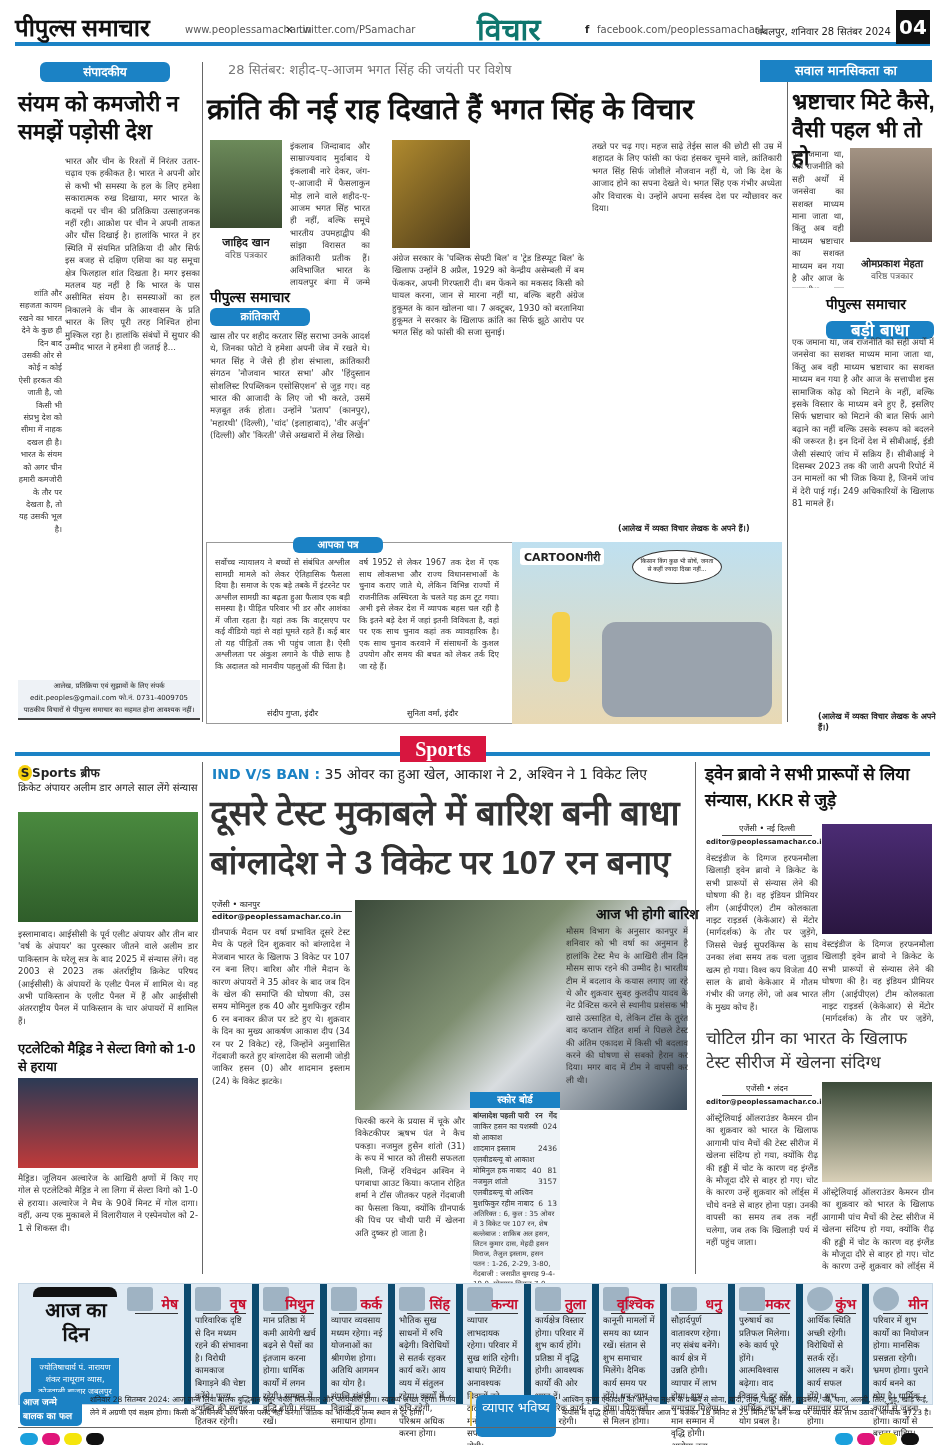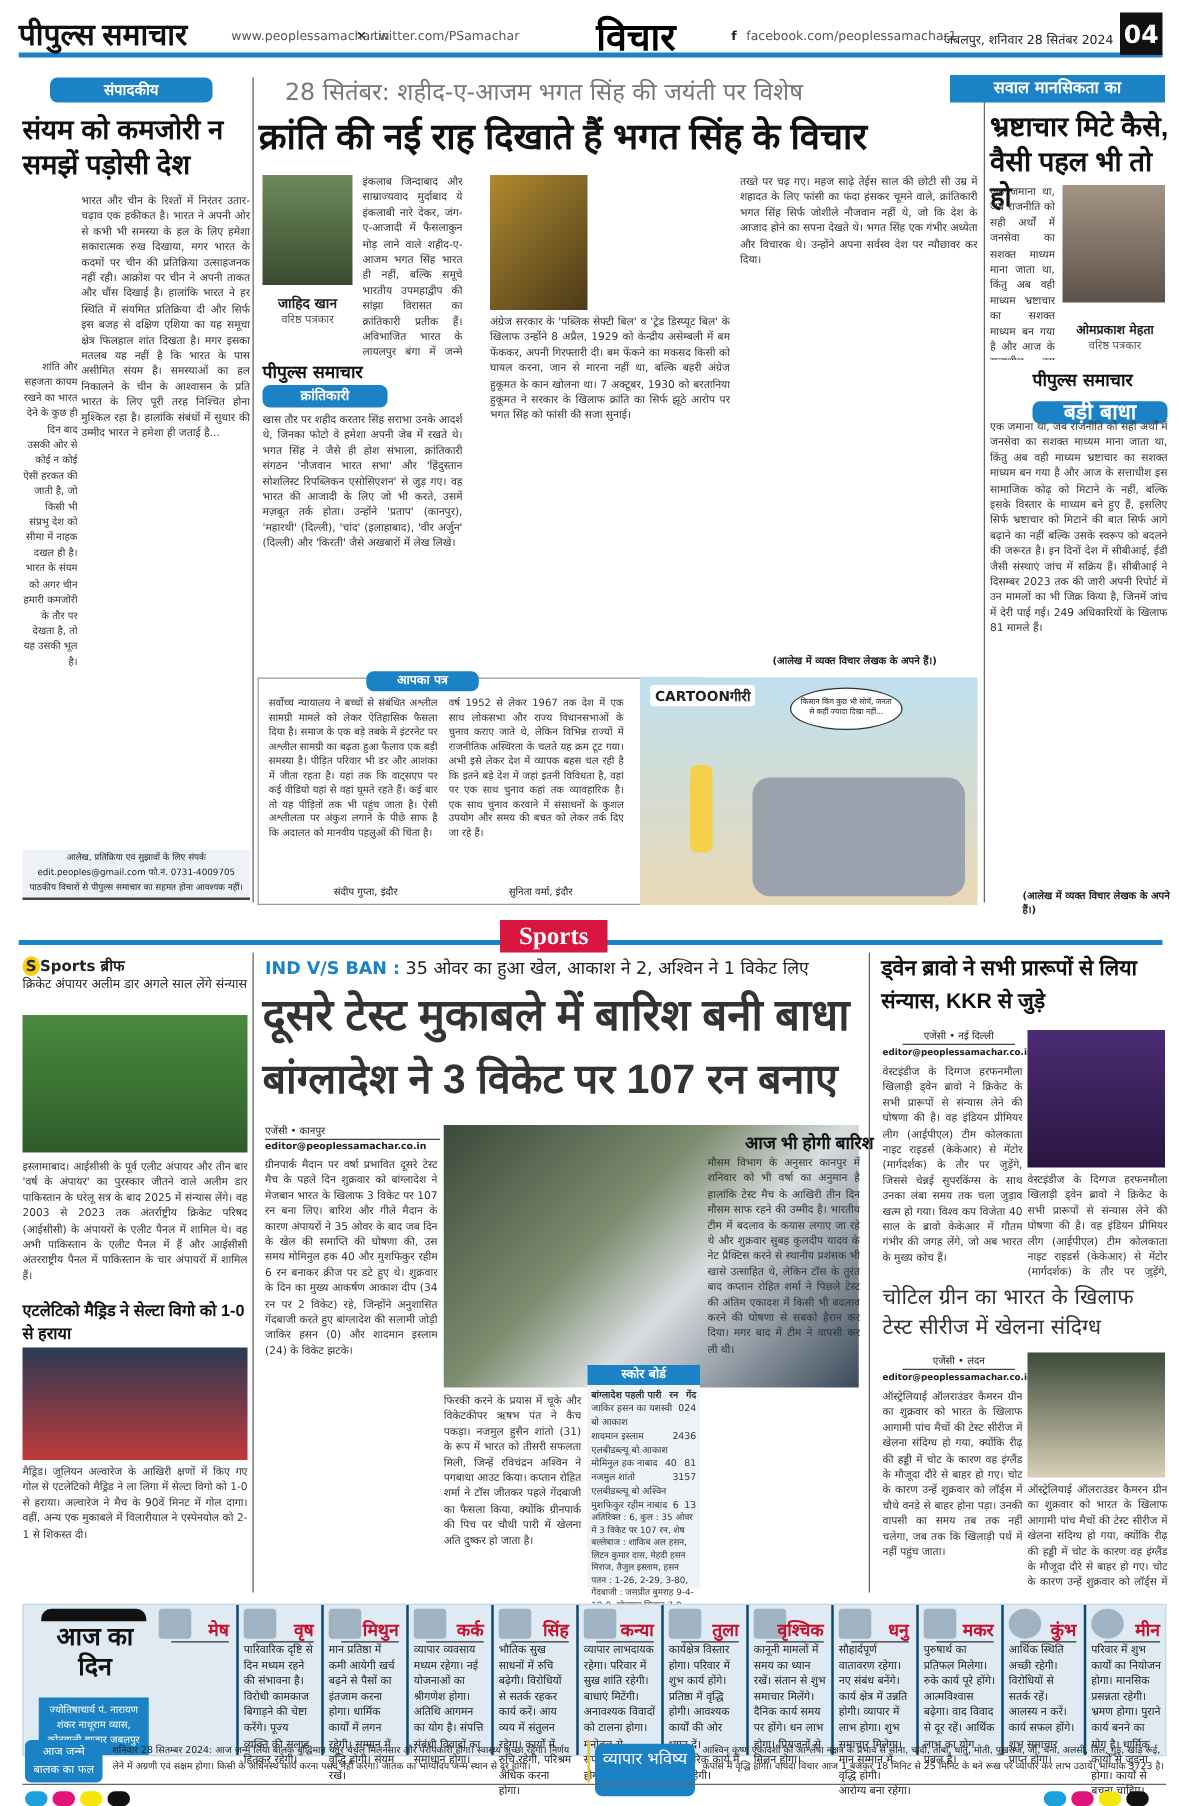--- a/index.html
+++ b/index.html
@@ -1,36 +1,36 @@
 <!DOCTYPE html>
 <html><head>
 <meta charset="utf-8">
 <style>
 *{box-sizing:border-box;margin:0;padding:0}
 body{width:945px;height:1445px;background:#fff;font-family:"DejaVu Sans",sans-serif;color:#222;position:relative;overflow:hidden}
 .abs{position:absolute}
 .masthead{left:15px;top:10px;width:915px;height:36px;border-bottom:4px solid #1b82c5}
 .logo{left:0;top:0;font-size:24px;font-weight:bold;color:#111;font-family:"Liberation Serif",serif}
 .mh-small{font-size:10px;color:#555;top:14px}
-.vichar{left:462px;top:-2px;font-size:30px;color:#000000;font-weight:bold;font-family:"Liberation Serif",serif}
+.vichar{left:462px;top:-2px;font-size:30px;color:#0f766e;font-weight:bold;font-family:"Liberation Serif",serif}
 .pageno{right:0;top:0;width:34px;height:34px;background:#111;color:#fff;font-size:20px;font-weight:bold;text-align:center;line-height:34px}
 .tag-blue{background:#1b82c5;color:#fff;text-align:center;font-weight:bold;border-radius:6px}
 .col-text{font-size:8.5px;line-height:12.4px;color:#333;text-align:justify;overflow:hidden}
 .hd{font-weight:bold;color:#111;font-family:"Liberation Sans",sans-serif}
 .vline{background:#666;width:1px}
 .hline{background:#666;height:1px}
 .photo{background:#888;overflow:hidden}
 .caption-name{font-weight:bold;font-size:11px;text-align:center;color:#222}
 .caption-role{font-size:9px;text-align:center;color:#555}
 .box{border:1px solid #999}
 .sports-tag{background:#d8163f;color:#fff;font-family:"Liberation Serif",serif;font-weight:bold;font-size:20px;text-align:center}
 .score-table{font-size:7.5px;line-height:11px;color:#333}
 .score-table .row{display:flex;justify-content:space-between}
 .rashi-strip{background:#dfeaf3;border:1px solid #c5d6e4}
-.rashi{position:absolute;top:0;height:120px;border-right:2px solid #0c4a6e}
+.rashi{position:absolute;top:0;height:120px;border-right:7px solid #0c4a6e}
 .rashi .name{position:absolute;right:6px;top:10px;color:#c8102e;font-weight:bold;font-size:14px;border-bottom:1px solid #333;width:70%;text-align:right}
 .rashi .ico{position:absolute;left:4px;top:3px;width:26px;height:24px;background:#9fb3c3;border-radius:3px}
 .rashi .txt{position:absolute;left:4px;top:30px;right:4px;font-size:8.6px;line-height:12.6px;color:#222}
 .dots span{display:inline-block;width:18px;height:12px;border-radius:6px;margin-right:4px}
 </style>
 </head>
 <body>
 
 <div class="abs masthead">
   <div class="abs logo">पीपुल्स समाचार</div>
@@ -48,21 +48,21 @@
 <div class="abs hd" style="left:18px;top:90px;width:180px;font-size:22px;line-height:28px">संयम को कमजोरी न समझें पड़ोसी देश</div>
 <div class="abs col-text" style="left:65px;top:155px;width:135px;height:505px">भारत और चीन के रिश्तों में निरंतर उतार-चढ़ाव एक हकीकत है। भारत ने अपनी ओर से कभी भी समस्या के हल के लिए हमेशा सकारात्मक रुख दिखाया, मगर भारत के कदमों पर चीन की प्रतिक्रिया उत्साहजनक नहीं रही। आक्रोश पर चीन ने अपनी ताकत और धौंस दिखाई है। हालांकि भारत ने हर स्थिति में संयमित प्रतिक्रिया दी और सिर्फ इस बजह से दक्षिण एशिया का यह समूचा क्षेत्र फिलहाल शांत दिखता है। मगर इसका मतलब यह नहीं है कि भारत के पास असीमित संयम है। समस्याओं का हल निकालने के चीन के आश्वासन के प्रति भारत के लिए पूरी तरह निश्चित होना मुश्किल रहा है। हालांकि संबंधों में सुधार की उम्मीद भारत ने हमेशा ही जताई है...</div>
 <div class="abs col-text" style="left:18px;top:288px;width:44px;height:250px;font-size:8px;text-align:right">शांति और सहजता कायम रखने का भारत देने के कुछ ही दिन बाद उसकी ओर से कोई न कोई ऐसी हरकत की जाती है, जो किसी भी संप्रभु देश को सीमा में नाहक दखल ही है। भारत के संयम को अगर चीन हमारी कमजोरी के तौर पर देखता है, तो यह उसकी भूल है।</div>
 <div class="abs" style="left:18px;top:680px;width:182px;height:40px;background:#eef2f6;border-bottom:2px solid #444;text-align:center;font-size:7px;line-height:12px">
   <div>आलेख, प्रतिक्रिया एवं सुझावों के लिए संपर्क</div>
   <div>edit.peoples@gmail.com फो.नं. 0731-4009705</div>
   <div>पाठकीय विचारों से पीपुल्स समाचार का सहमत होना आवश्यक नहीं।</div>
 </div>
 <div class="abs vline" style="left:202px;top:62px;height:660px"></div>
 
-<div class="abs" style="left:228px;top:60px;font-size:19px;color:#777;white-space:nowrap">28 सितंबर: शहीद-ए-आजम भगत सिंह की जयंती पर विशेष</div>
+<div class="abs" style="left:228px;top:60px;font-size:13px;color:#777;white-space:nowrap">28 सितंबर: शहीद-ए-आजम भगत सिंह की जयंती पर विशेष</div>
 <div class="abs hd" style="left:207px;top:88px;font-size:29px;white-space:nowrap">क्रांति की नई राह दिखाते हैं भगत सिंह के विचार</div>
 <div class="abs photo" style="left:210px;top:140px;width:72px;height:88px;background:linear-gradient(#6c8a5a,#3a4b30)"></div>
 <div class="abs caption-name" style="left:206px;top:234px;width:80px">जाहिद खान</div>
 <div class="abs caption-role" style="left:206px;top:248px;width:80px">वरिष्ठ पत्रकार</div>
 <div class="abs col-text" style="left:290px;top:140px;width:80px;height:148px">इंकलाब जिन्दाबाद और साम्राज्यवाद मुर्दाबाद ये इंकलाबी नारे देकर, जंग-ए-आजादी में फैसलाकुन मोड़ लाने वाले शहीद-ए-आजम भगत सिंह भारत ही नहीं, बल्कि समूचे भारतीय उपमहाद्वीप की सांझा विरासत का क्रांतिकारी प्रतीक हैं। अविभाजित भारत के लायलपुर बंगा में जन्मे भगत सिंह बचपन से ही क्रांतिकारी गतिविधियों में शामिल होने लगे थे। गदर पार्टी के क्रांतिकारी आंदोलन के जरिए उनका रुझान आकर्षण था।</div>
 <div class="abs" style="left:210px;top:287px;width:100px">
   <div style="font-size:14px;font-weight:bold;color:#111">पीपुल्स समाचार</div>
   <div class="tag-blue" style="font-size:11px;height:18px;line-height:18px;margin-top:2px">क्रांतिकारी</div>
 </div>
 <div class="abs col-text" style="left:210px;top:330px;width:160px;height:200px">खास तौर पर शहीद करतार सिंह सराभा उनके आदर्श थे, जिनका फोटो वे हमेशा अपनी जेब में रखते थे। भगत सिंह ने जैसे ही होश संभाला, क्रांतिकारी संगठन 'नौजवान भारत सभा' और 'हिंदुस्तान सोशलिस्ट रिपब्लिकन एसोसिएशन' से जुड़ गए। वह भारत की आजादी के लिए जो भी करते, उसमें मज़बूत तर्क होता। उन्होंने 'प्रताप' (कानपुर), 'महारथी' (दिल्ली), 'चांद' (इलाहाबाद), 'वीर अर्जुन' (दिल्ली) और 'किरती' जैसे अखबारों में लेख लिखे।</div>
@@ -242,21 +242,21 @@
         <div class="txt">आर्थिक स्थिति अच्छी रहेगी। विरोधियों से सतर्क रहें। आलस्य न करें। कार्य सफल होंगे। शुभ समाचार प्राप्त होगा।</div>
       </div>
     <div class="rashi" style="left:746px;width:65px;border-right:none">
         <div class="ico" style="border-radius:50%"></div>
         <div class="name">मीन</div>
         <div class="txt">परिवार में शुभ कार्यों का नियोजन होगा। मानसिक प्रसन्नता रहेगी। भ्रमण होगा। पुराने कार्य बनने का योग है। धार्मिक कार्यों से जुड़ना होगा। कार्यों से बचना चाहिए।</div>
       </div>
   </div>
 </div>
 
-<div class="abs" style="left:20px;top:1392px;width:62px;height:34px;background:#1b82c5;color:#fff;font-size:9px;font-weight:normal;text-align:center;line-height:14px;border-radius:5px;padding:3px">आज जन्मे बालक का फल</div>
+<div class="abs" style="left:20px;top:1392px;width:62px;height:34px;background:#1b82c5;color:#fff;font-size:9px;font-weight:bold;text-align:left;line-height:14px;border-radius:5px;padding:3px">आज जन्मे बालक का फल</div>
 <div class="abs" style="left:90px;top:1393px;width:370px;font-size:7.5px;line-height:13px">शनिवार 28 सितम्बर 2024: आज जन्म लिया बालक बुद्धिमान चतुर चंचल मिलनसार और परोपकारी होगा। स्वास्थ्य अच्छा रहेगा। निर्णय लेने में अग्रणी एवं सक्षम होगा। किसी के अधिनस्थ कार्य करना पसंद नहीं करेगा। जातक का भाग्योदय जन्म स्थान से दूर होगा।</div>
 <div class="abs" style="left:470px;top:1392px;width:2px;height:34px;background:#e3c14a"></div>
 <div class="abs" style="left:476px;top:1395px;width:80px;height:42px;background:#1b82c5;color:#fff;font-size:13px;font-weight:normal;text-align:center;line-height:26px;border-radius:6px">व्यापार भविष्य</div>
 <div class="abs" style="left:562px;top:1393px;width:370px;font-size:7.5px;line-height:13px">आश्विन कृष्ण एकादशी को आश्लेषा नक्षत्र के प्रभाव से सोना, चांदी, तांबा, धातु, मोती, पुखराज, जौ, चना, अलसी, तिल, गुड़, खांड़ रूई, कपास में वृद्धि होगी। वायदा विचार आज 1 बजकर 18 मिनिट से 25 मिनिट के बने रूख पर व्यापार कर लाभ उठायें। भाग्यांक 3723 है।</div>
 <div class="abs hline" style="left:18px;top:1427px;width:915px"></div>
 
 <div class="abs dots" style="left:20px;top:1430px">
   <span style="background:#1ba0dc"></span><span style="background:#e0157a"></span><span style="background:#f5e50c"></span><span style="background:#111"></span>
 </div>
 <div class="abs dots" style="left:835px;top:1430px">

